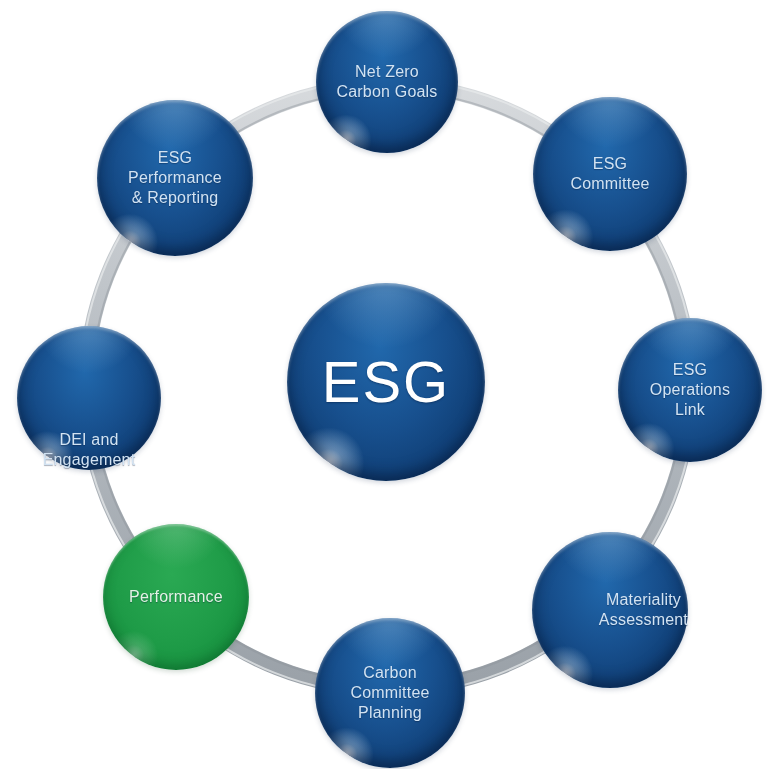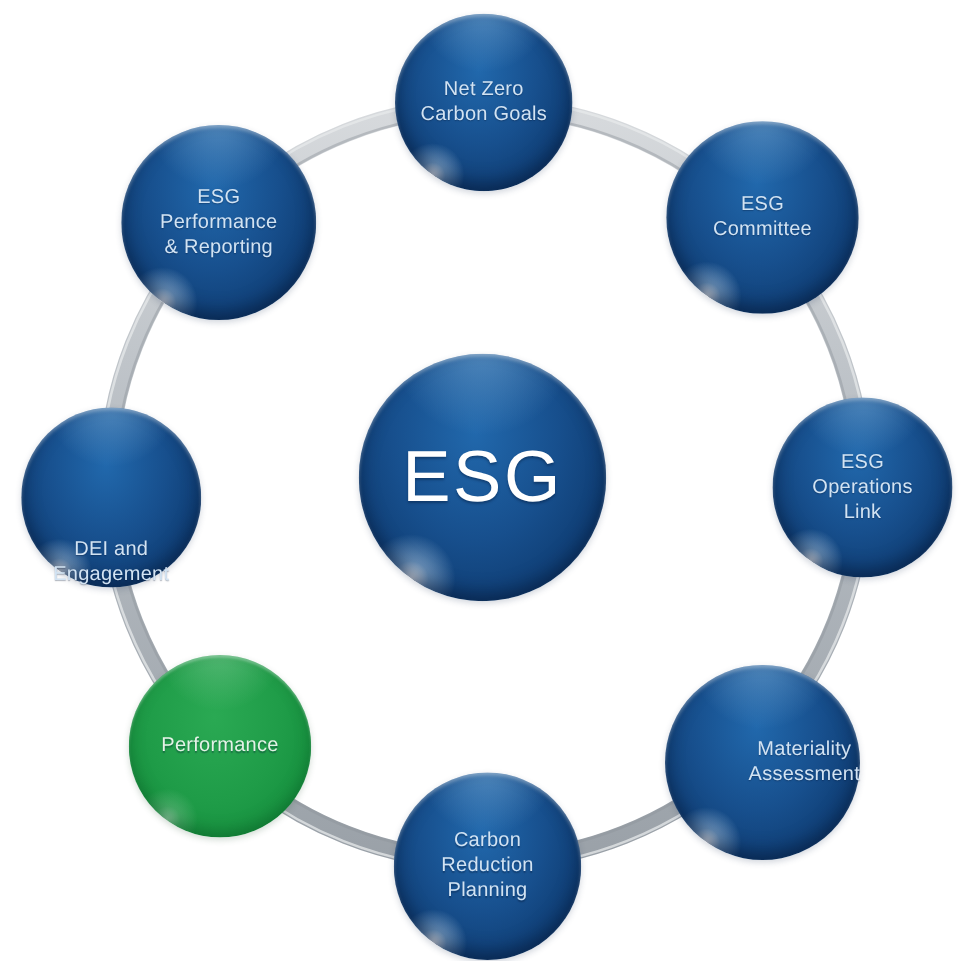--- a/index.html
+++ b/index.html
@@ -115,21 +115,21 @@
 Link</span>
   </div>
 
   <div class="node n-br blue">
     <span class="label">Materiality
 Assessment</span>
   </div>
 
   <div class="node n-b blue">
     <span class="label">Carbon
-Reduction
+Committee
 Planning</span>
   </div>
 
   <div class="node n-bl green">
     <span class="label">Performance</span>
   </div>
 
   <div class="node n-l blue">
     <span class="label">DEI and
 Engagement</span>

